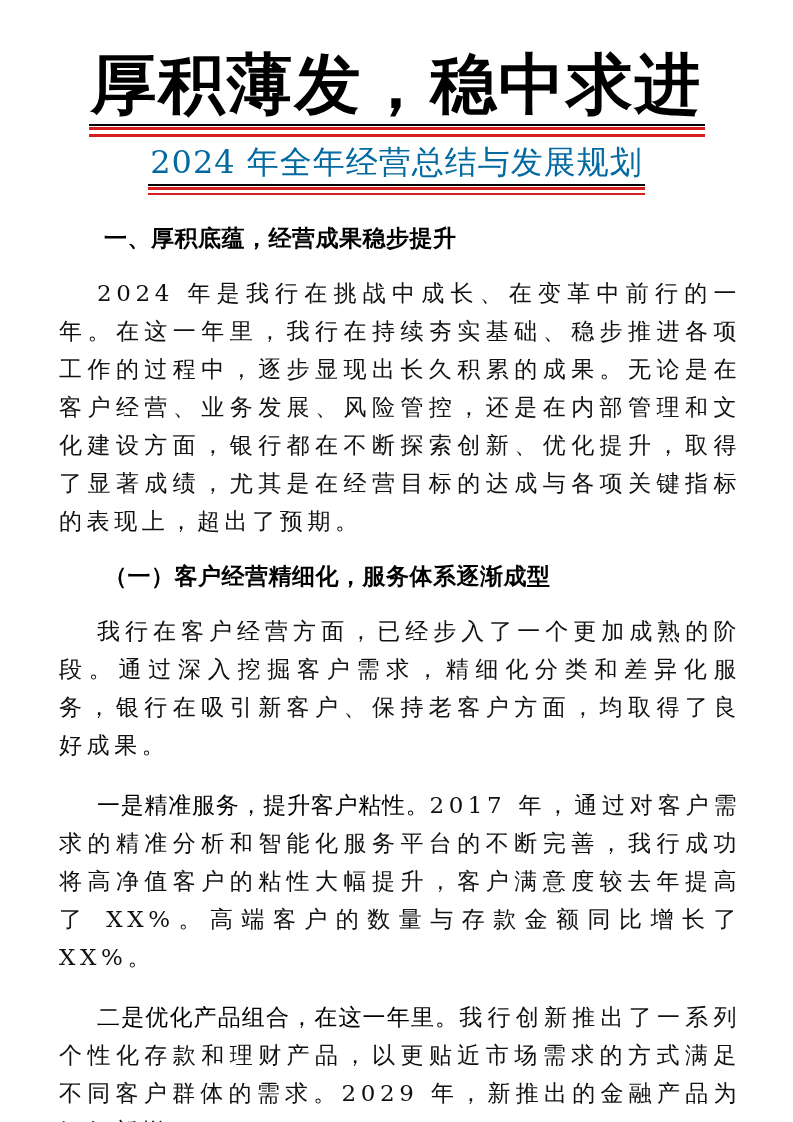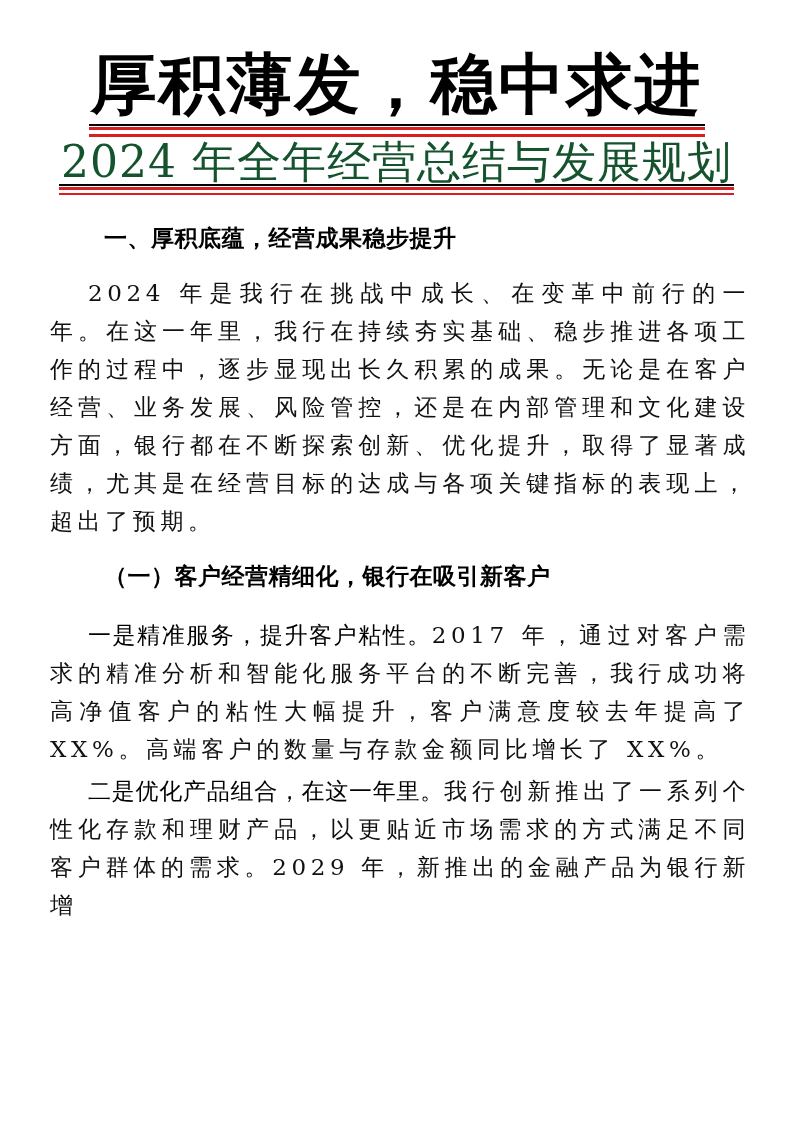--- a/index.html
+++ b/index.html
@@ -20,39 +20,39 @@
   .underline-black { position: absolute; left: 0; right: 0; height: 2px; background: #000; }
   .underline-red { position: absolute; left: 0; right: 0; background: #d81e1e; }
 
   .main-title .underline-black { bottom: -6px; height: 2px; }
   .main-title .red1 { bottom: -10px; height: 3px; }
   .main-title .red2 { bottom: -17px; height: 3px; }
 
   .sub-title {
     top: 140px;
     font-family: "DejaVu Serif", "Liberation Serif", serif;
-    font-size: 44px;
+    font-size: 32px;
     line-height: 44px;
-    color: #14532d;
+    color: #0369a1;
     letter-spacing: 1px;
   }
   .sub-title .underline-black { bottom: -2px; height: 2px; }
   .sub-title .red1 { bottom: -6px; height: 3px; }
   .sub-title .red2 { bottom: -11px; height: 2px; }
 
   .body-text {
     position: absolute;
     left: 50px;
     width: 700px;
     top: 202px;
     font-family: "DejaVu Serif", "Liberation Serif", serif;
     font-size: 23px;
     color: #111;
   }
-  .para { margin: 0; line-height: 38px; text-align: justify; letter-spacing: 4.6px; }
+  .para { margin: 9px; line-height: 38px; text-align: justify; letter-spacing: 4.6px; }
   .indent { text-indent: 38px; }
   .heading {
     font-family: "DejaVu Sans", "Liberation Sans", sans-serif;
     font-weight: bold;
     font-size: 23px;
     line-height: 40px;
     margin: 16px;
     letter-spacing: 0.5px;
     color: #000;
   }
@@ -86,21 +86,22 @@
       <span class="underline-black"></span>
       <span class="underline-red red1"></span>
       <span class="underline-red red2"></span>
     </span>
   </div>
 
   <div class="body-text">
     <p class="heading h1">一、厚积底蕴，经营成果稳步提升</p>
     <p class="para indent">2024 年是我行在挑战中成长、在变革中前行的一年。在这一年里，我行在持续夯实基础、稳步推进各项工作的过程中，逐步显现出长久积累的成果。无论是在客户经营、业务发展、风险管控，还是在内部管理和文化建设方面，银行都在不断探索创新、优化提升，取得了显著成绩，尤其是在经营目标的达成与各项关键指标的表现上，超出了预期。</p>
 
-    <p class="heading h2">（一）客户经营精细化，银行在吸引新客户</p>
+    <p class="heading h2">（一）客户经营精细化，服务体系逐渐成型</p>
+    <p class="para indent">我行在客户经营方面，已经步入了一个更加成熟的阶段。通过深入挖掘客户需求，精细化分类和差异化服务，银行在吸引新客户、保持老客户方面，均取得了良好成果。</p>
 
     <div class="gap-s"></div>
     <p class="para indent"><span class="lead-bold">一是精准服务，提升客户粘性。</span><span>2017 年，通过对客户需求的精准分析和智能化服务平台的不断完善，我行成功将高净值客户的粘性大幅提升，客户满意度较去年提高了 XX%。高端客户的数量与存款金额同比增长了 XX%。</span></p>
 
     <div class="gap-s"></div>
     <p class="para indent"><span class="lead-bold">二是优化产品组合，在这一年里。</span><span>我行创新推出了一系列个性化存款和理财产品，以更贴近市场需求的方式满足不同客户群体的需求。2029 年，新推出的金融产品为银行新增</span></p>
   </div>
 
 </div>
 

